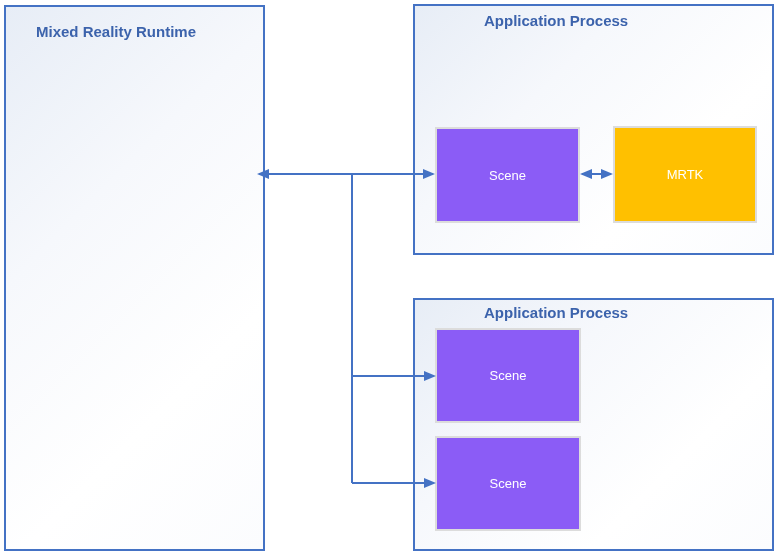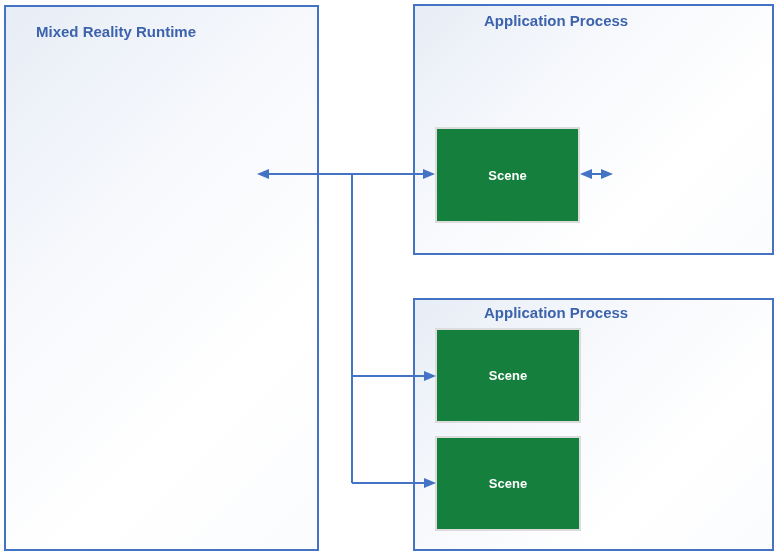--- a/index.html
+++ b/index.html
@@ -20,40 +20,40 @@
     border: 2px solid #4472C4;
     background: linear-gradient(135deg, #e7edf6 0%, #f6f8fc 35%, #ffffff 70%, #fbfcfe 100%);
   }
   .container-title {
     position: absolute;
     font-size: 15px;
     font-weight: bold;
     color: #3C63AC;
     white-space: nowrap;
   }
-  #mrr-container   { left: 4px;   top: 5px;   width: 315px; height: 546px; text-align: center; }
+  #mrr-container   { left: 4px;   top: 5px;   width: 261px; height: 546px; text-align: center; }
   #apt-container   { left: 413px; top: 4px;   width: 361px; height: 251px; }
   #apb-container   { left: 413px; top: 298px; width: 361px; height: 253px; }
   #mrr-title { left: 30px; top: 16px; }
   #apt-title { left: 69px; top: 6px;  }
   #apb-title { left: 69px; top: 4px;  }
 
   
   .node {
     position: absolute;
     display: flex;
     align-items: center;
     justify-content: center;
     text-align: center;
     border: 2px solid #DCDCDC;
     color: #ffffff;
     font-size: 13px;
   }
   .node-blue  { background: #4472C4; }
-  .node-green { background: #15803d; font-weight: bold; }
+  .node-green { background: #8b5cf6; }
   .node-gold  { background: #FFC000; }
 
   #sur-box    { left: 70px;  top: 57px;  width: 187px; height: 234px; }
   #scene-top  { left: 435px; top: 127px; width: 145px; height: 96px; }
   #mrtk-box   { left: 613px; top: 126px; width: 144px; height: 97px; }
   #scene-b1   { left: 435px; top: 328px; width: 146px; height: 95px; }
   #scene-b2   { left: 435px; top: 436px; width: 146px; height: 95px; }
 
   
   #connectors {
@@ -78,20 +78,21 @@
     <div class="container-title" id="apt-title">Application Process</div>
   </div>
 
   <div class="container" id="apb-container">
     <div class="container-title" id="apb-title">Application Process</div>
   </div>
 
 
   <div class="node node-green" id="scene-top">Scene</div>
 
+  <div class="node node-gold" id="mrtk-box">MRTK</div>
 
   <div class="node node-green" id="scene-b1">Scene</div>
 
   <div class="node node-green" id="scene-b2">Scene</div>
 
   <svg id="connectors" viewBox="0 0 778 557" xmlns="http://www.w3.org/2000/svg">
 
     <g>
       <line class="wire" x1="259" y1="174" x2="433" y2="174"></line>
       <polygon class="head" points="257,174 269,169 269,179"></polygon>

